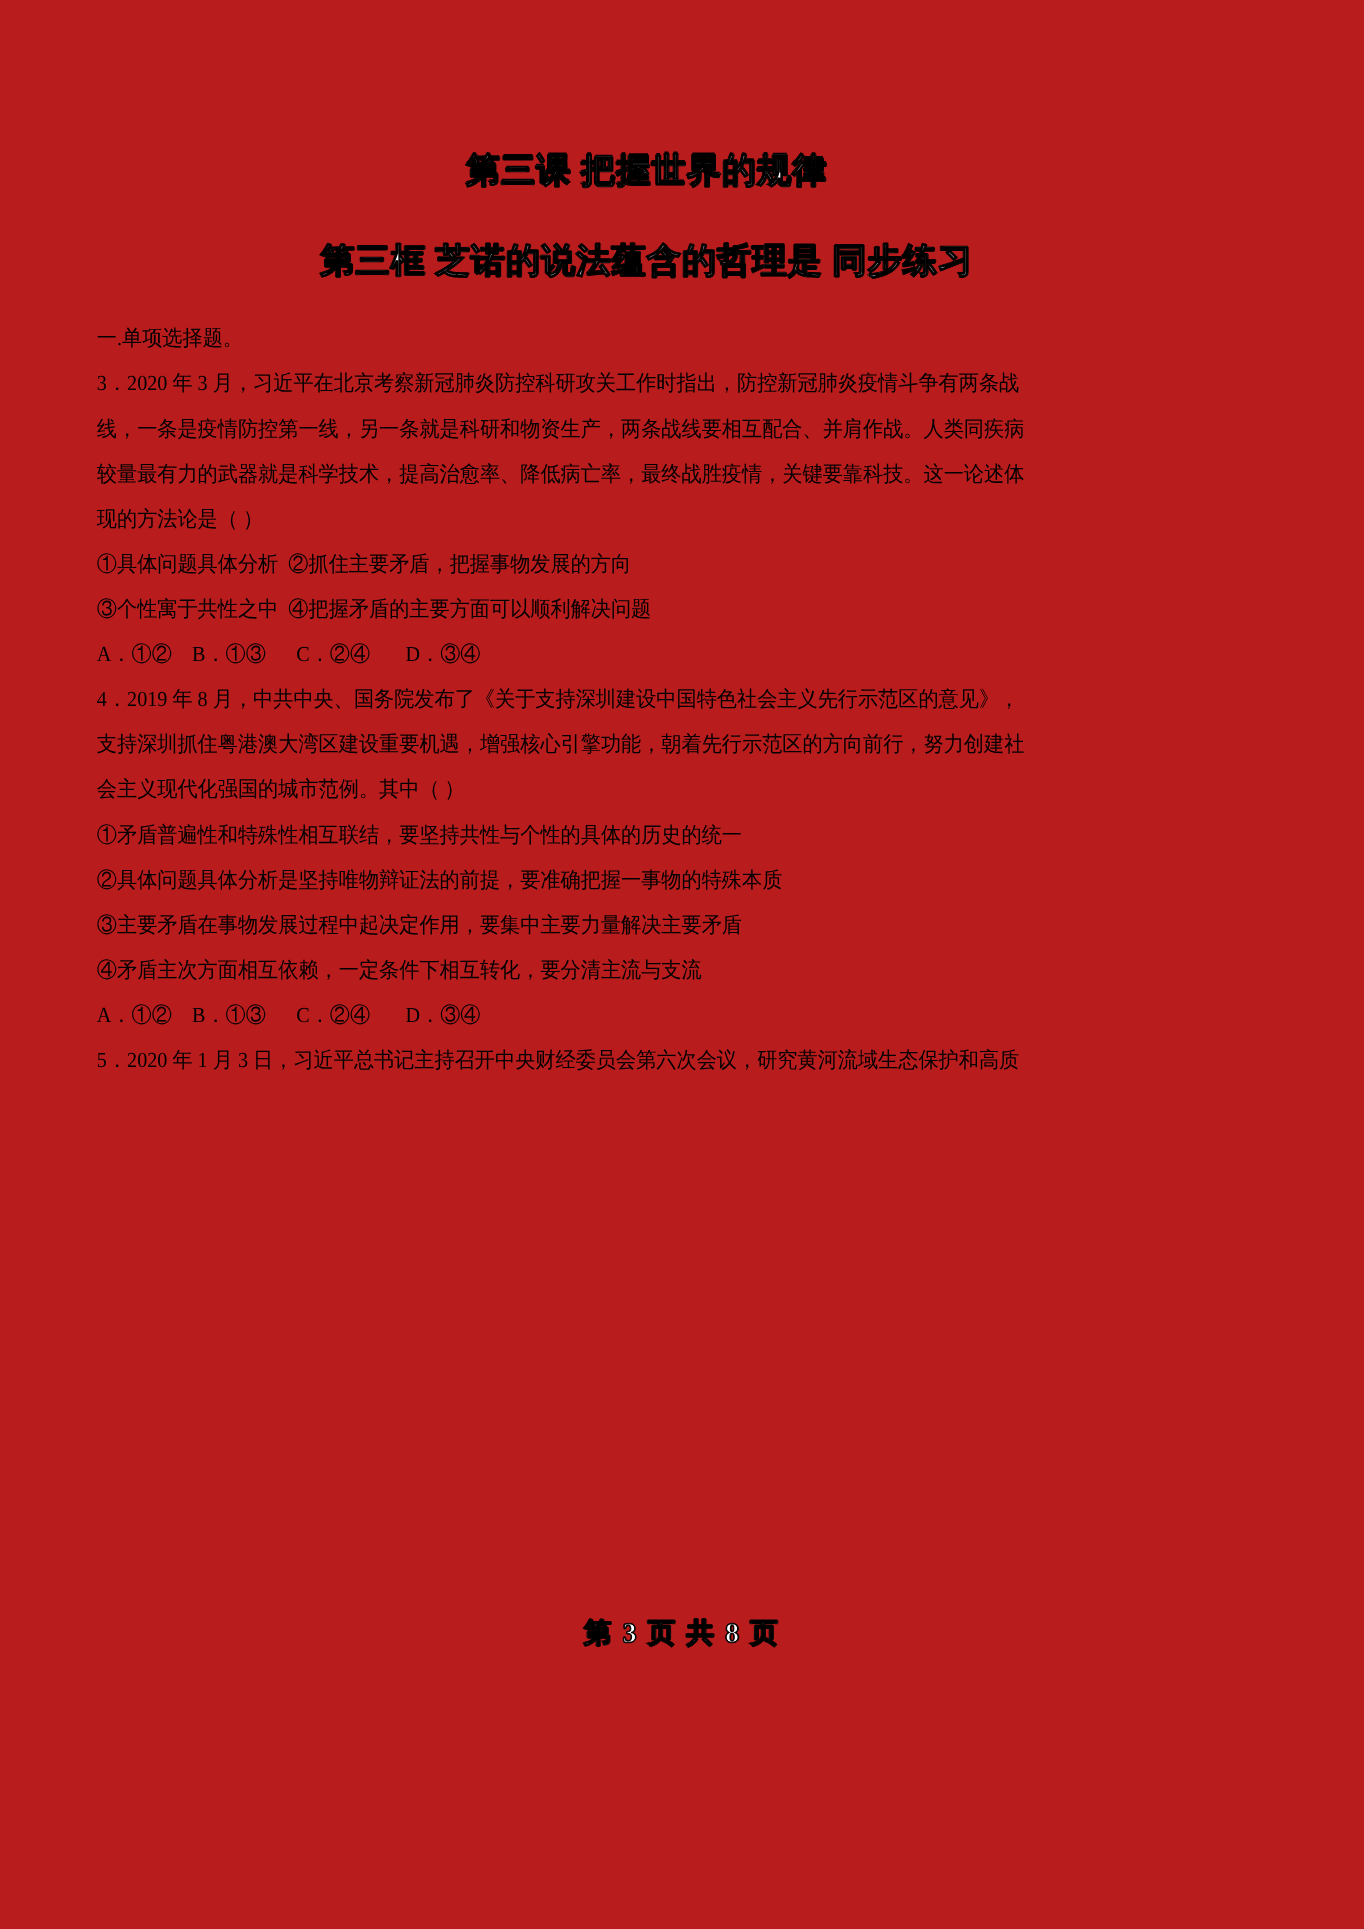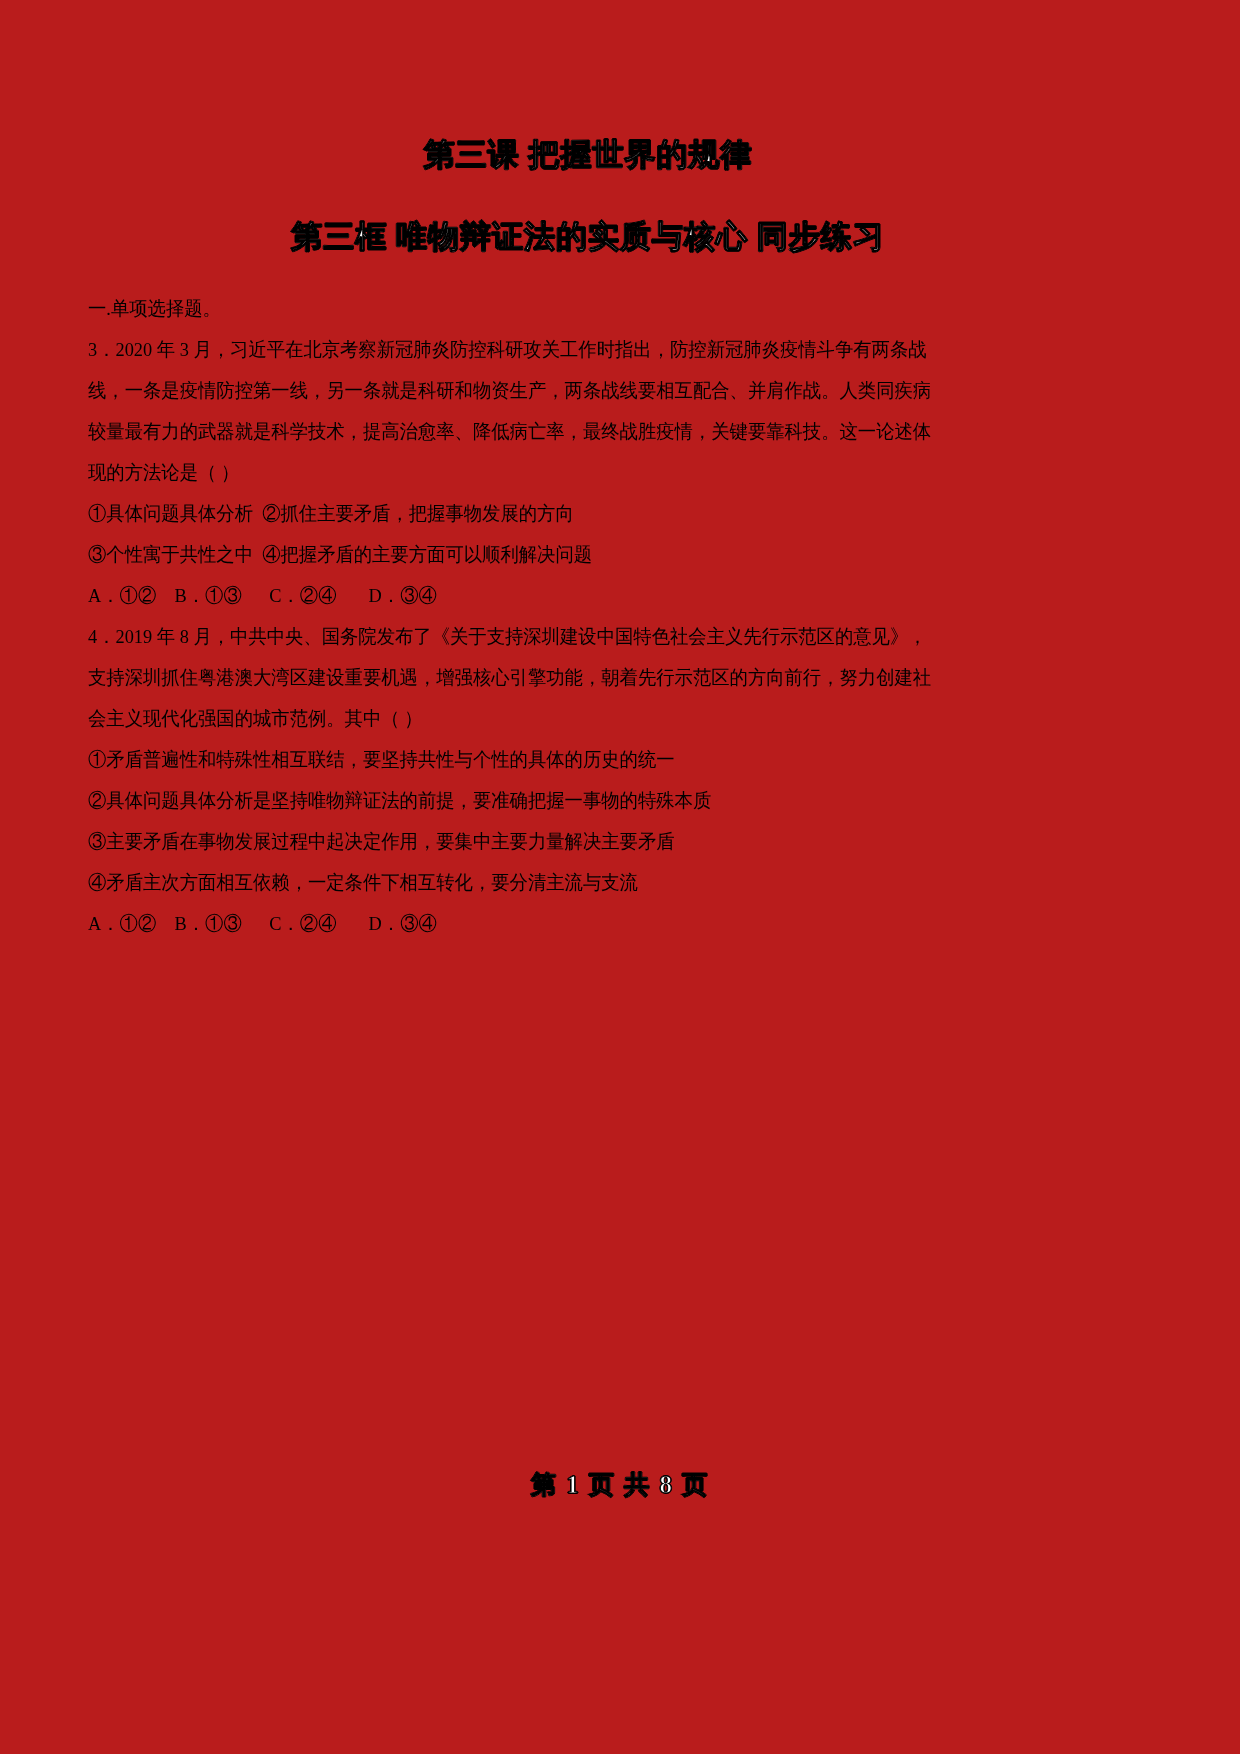--- a/index.html
+++ b/index.html
@@ -101,21 +101,21 @@
 </style>
 </head>
 <body>
 
 <div class="page">
 
   <div class="content">
 
     <div class="title-block">
       <h1 class="doc-title-1">第三课 把握世界的规律</h1>
-      <h2 class="doc-title-2">第三框 唯物辩证法的实质与核心 同步练习</h2>
+      <h2 class="doc-title-2">第三框 芝诺的说法蕴含的哲理是 同步练习</h2>
     </div>
 
     <div class="body-area">
 
       <p class="section-head">一.单项选择题。</p>
 
 
 
       <div class="blk">
         <p class="line">3．2020 年 3 月，习近平在北京考察新冠肺炎防控科研攻关工作时指出，防控新冠肺炎疫情斗争有两条战</p>
@@ -131,19 +131,22 @@
         <p class="line">4．2019 年 8 月，中共中央、国务院发布了《关于支持深圳建设中国特色社会主义先行示范区的意见》，</p>
         <p class="line">支持深圳抓住粤港澳大湾区建设重要机遇，增强核心引擎功能，朝着先行示范区的方向前行，努力创建社</p>
         <p class="line">会主义现代化强国的城市范例。其中（ ）</p>
         <p class="line">①矛盾普遍性和特殊性相互联结，要坚持共性与个性的具体的历史的统一</p>
         <p class="line">②具体问题具体分析是坚持唯物辩证法的前提，要准确把握一事物的特殊本质</p>
         <p class="line">③主要矛盾在事物发展过程中起决定作用，要集中主要力量解决主要矛盾</p>
         <p class="line">④矛盾主次方面相互依赖，一定条件下相互转化，要分清主流与支流</p>
         <p class="line">A．①②    B．①③      C．②④       D．③④</p>
       </div>
 
+      <div class="blk">
+        <p class="line">5．2020 年 1 月 3 日，习近平总书记主持召开中央财经委员会第六次会议，研究黄河流域生态保护和高质</p>
+      </div>
 
     </div>
   </div>
 
-  <div class="footer">第 1 页 共 8 页</div>
+  <div class="footer">第 3 页 共 8 页</div>
 
 </div>
 
 </body></html>

